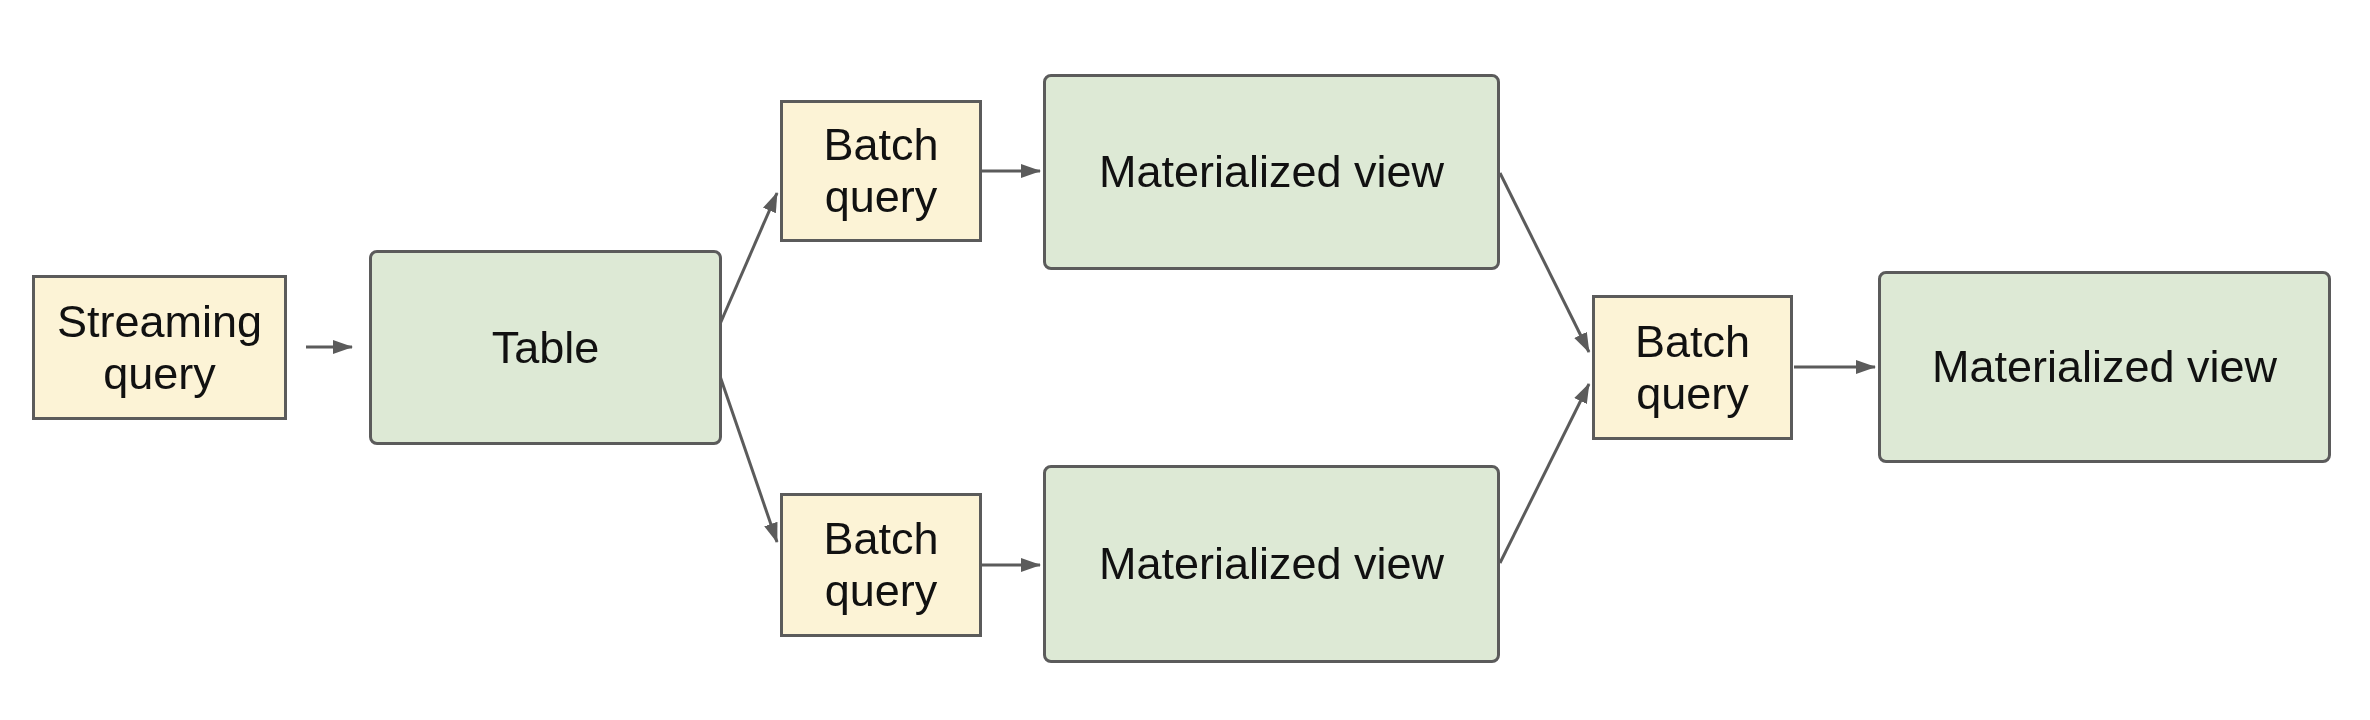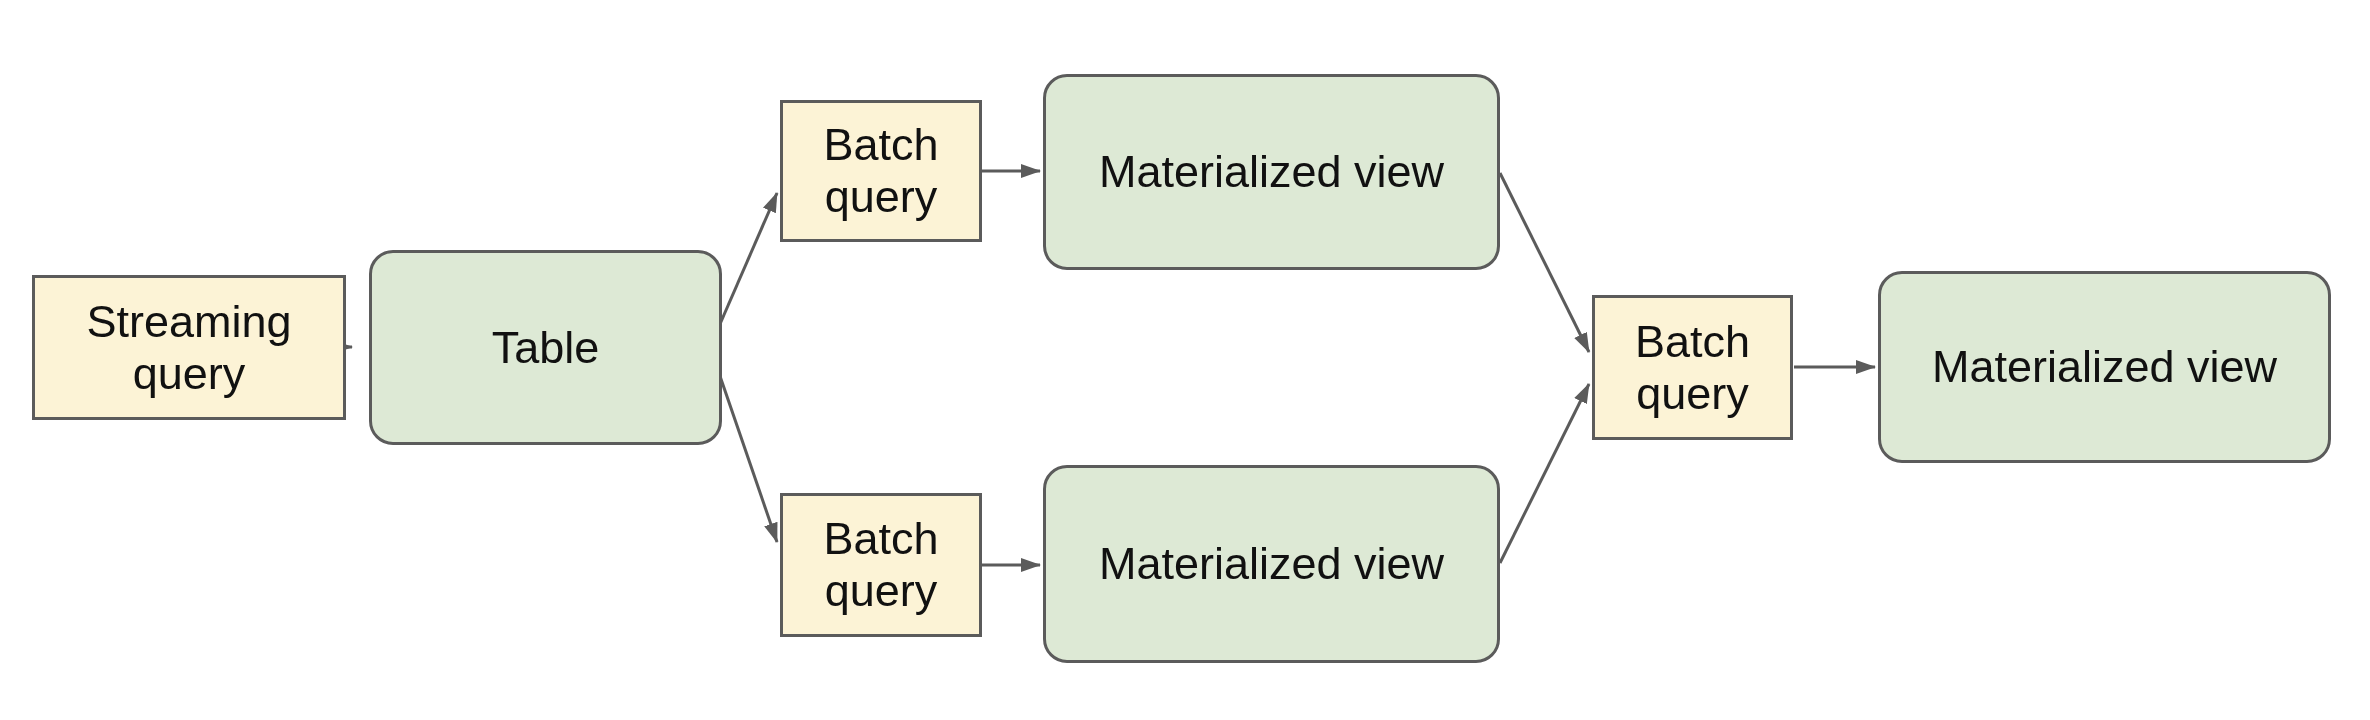--- a/index.html
+++ b/index.html
@@ -40,27 +40,27 @@
     letter-spacing: 0;
   }
   .node.query {
     background: var(--query-fill, #fcf3d6);
     border: 3px solid var(--shape-border, #5b5b5b);
     border-radius: 0;
   }
   .node.view {
     background: var(--view-fill, #dde9d5);
     border: 3px solid var(--shape-border, #5b5b5b);
-    border-radius: 24px;
+    border-radius: 8px;
   }
   .node .label {
     padding: 0 8px;
   }
   
-  #n-streaming-query      { left: 32px;   top: 275px; width: 314px; height: 145px; }
+  #n-streaming-query      { left: 32px;   top: 275px; width: 255px; height: 145px; }
   #n-table                { left: 357px;  top: 250px; width: 353px; height: 195px; margin-left: 12px; }
   #n-batch-query-top      { left: 780px;  top: 100px; width: 202px; height: 142px; }
   #n-mat-view-top         { left: 1043px; top: 74px;  width: 457px; height: 196px; }
   #n-batch-query-bottom   { left: 780px;  top: 493px; width: 202px; height: 144px; }
   #n-mat-view-bottom      { left: 1043px; top: 465px; width: 457px; height: 198px; }
   #n-batch-query-final    { left: 1592px; top: 295px; width: 201px; height: 145px; }
   #n-mat-view-final       { left: 1878px; top: 271px; width: 453px; height: 192px; }
 </style>
 </head>
 <body>

